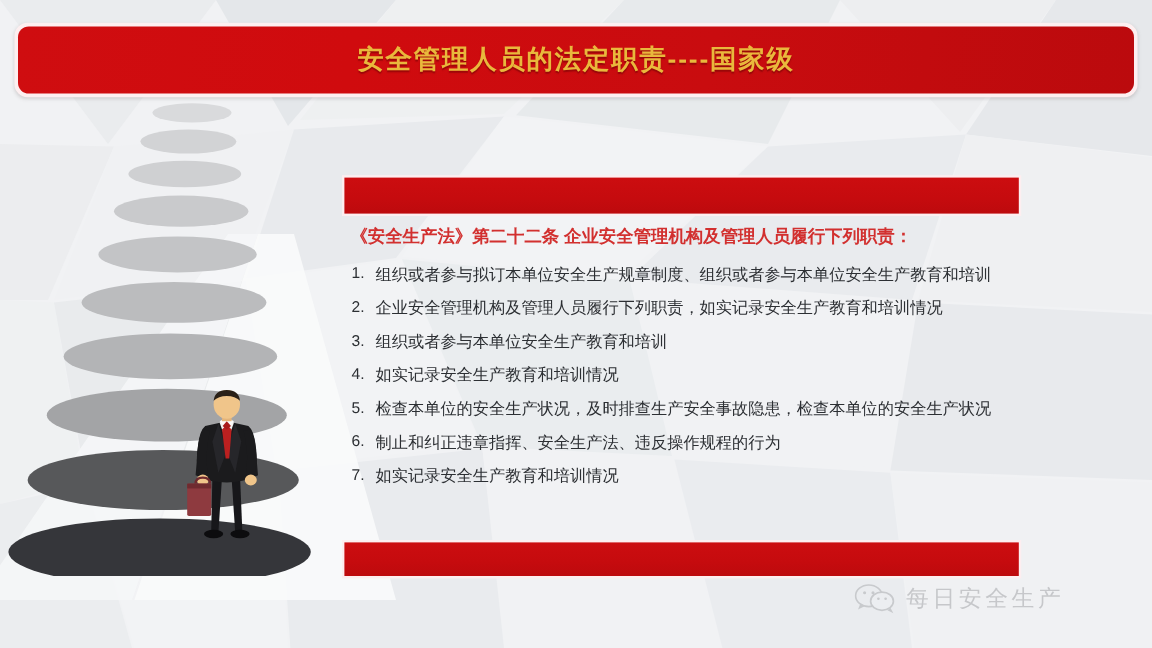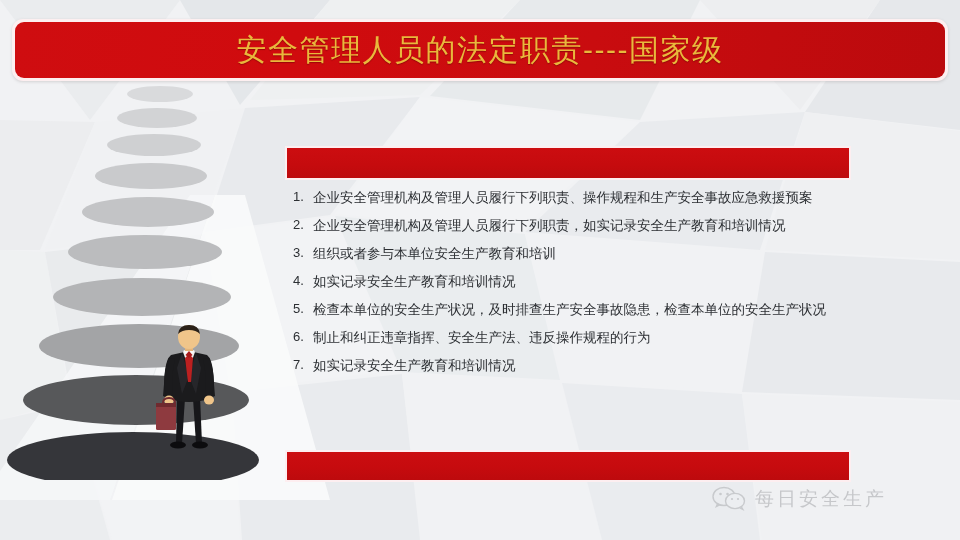--- a/index.html
+++ b/index.html
@@ -29,22 +29,22 @@
     box-shadow:0 1px 3px rgba(120,110,110,.25);
   }
   #title-bar {
     width:100%; height:100%;
     border-radius:9px;
     background:linear-gradient(100deg,#cf0d10 0%,#d00b0e 30%,#c90c0f 62%,#bb0a0d 100%);
     display:flex; align-items:center; justify-content:center;
   }
   #title-text {
     color:#e9b83c;
-    font-size:30px;
-    font-weight:normal;
+    font-size:22px;
+    font-weight:bold;
     letter-spacing:1.5px;
     text-shadow:0 1px 1px rgba(90,0,0,.45);
     white-space:nowrap;
   }
 
   
   .accent-bar {
     position:absolute; left:285px; width:566px;
     background:#fdeef0;
     padding:2px;
@@ -202,24 +202,25 @@
     <div id="title-bar">
       <span id="title-text">安全管理人员的法定职责----国家级</span>
     </div>
   </div>
 
   <div class="accent-bar" id="accent-top">
     <div></div>
   </div>
 
   <div id="content">
+    <div id="content-heading">《安全生产法》第二十二条  企业安全管理机构及管理人员履行下列职责：</div>
     <ol id="list">
       <li>
         <span class="num">1.</span>
-        <span class="txt">企业安全管理机构及管理人员履行下列职责、操作规程和生产安全事故应急救援预案</span>
+        <span class="txt">组织或者参与拟订本单位安全生产规章制度、组织或者参与本单位安全生产教育和培训</span>
       </li>
       <li>
         <span class="num">2.</span>
         <span class="txt">企业安全管理机构及管理人员履行下列职责，如实记录安全生产教育和培训情况</span>
       </li>
       <li>
         <span class="num">3.</span>
         <span class="txt">组织或者参与本单位安全生产教育和培训</span>
       </li>
       <li>

